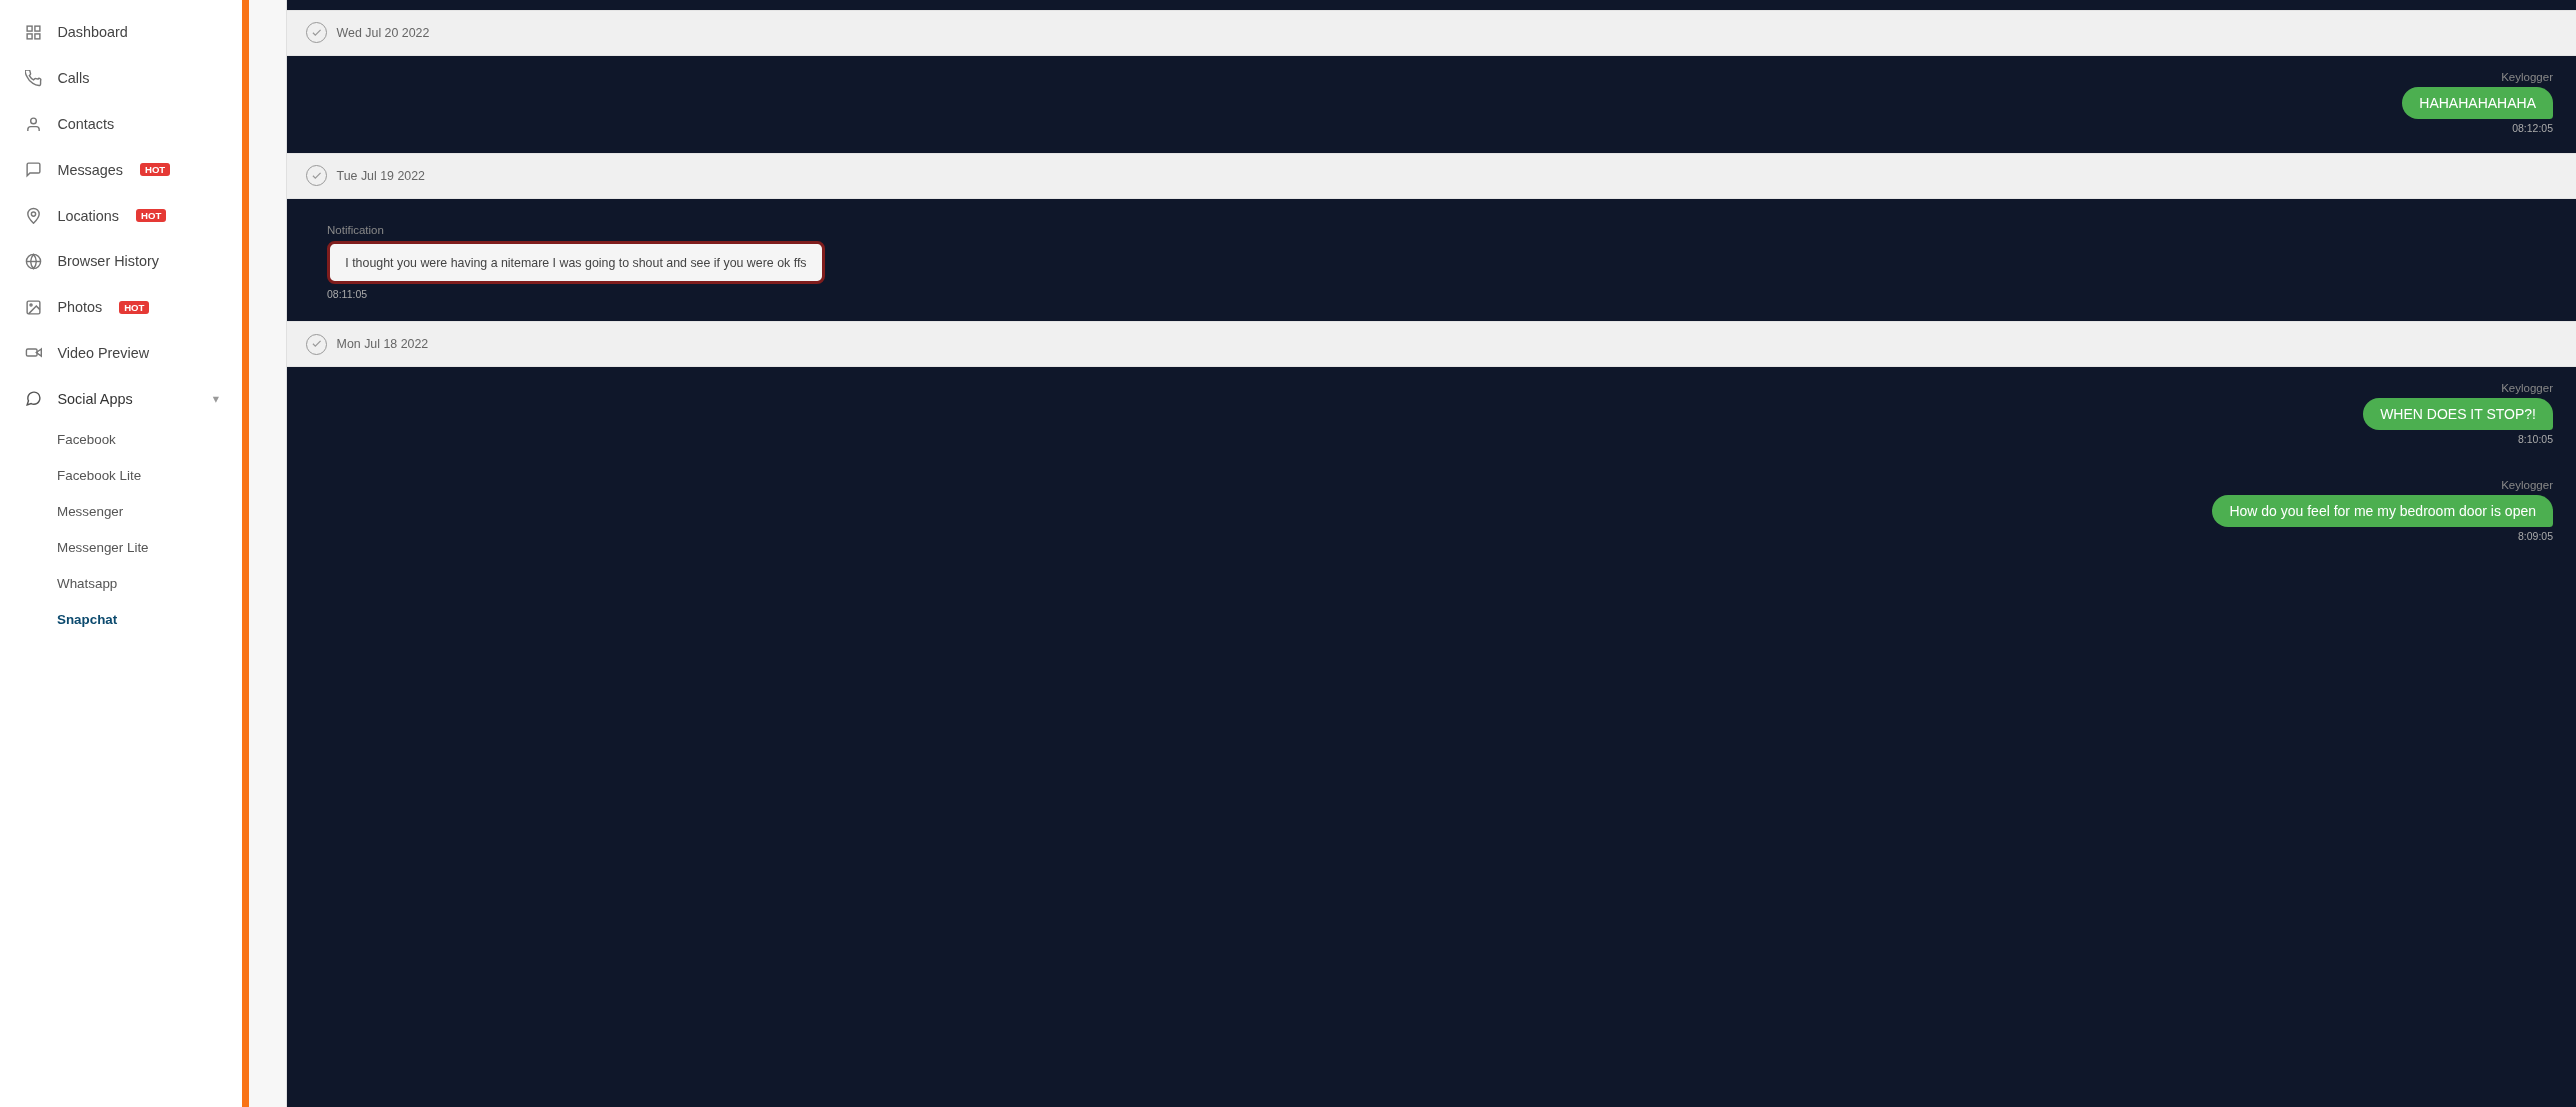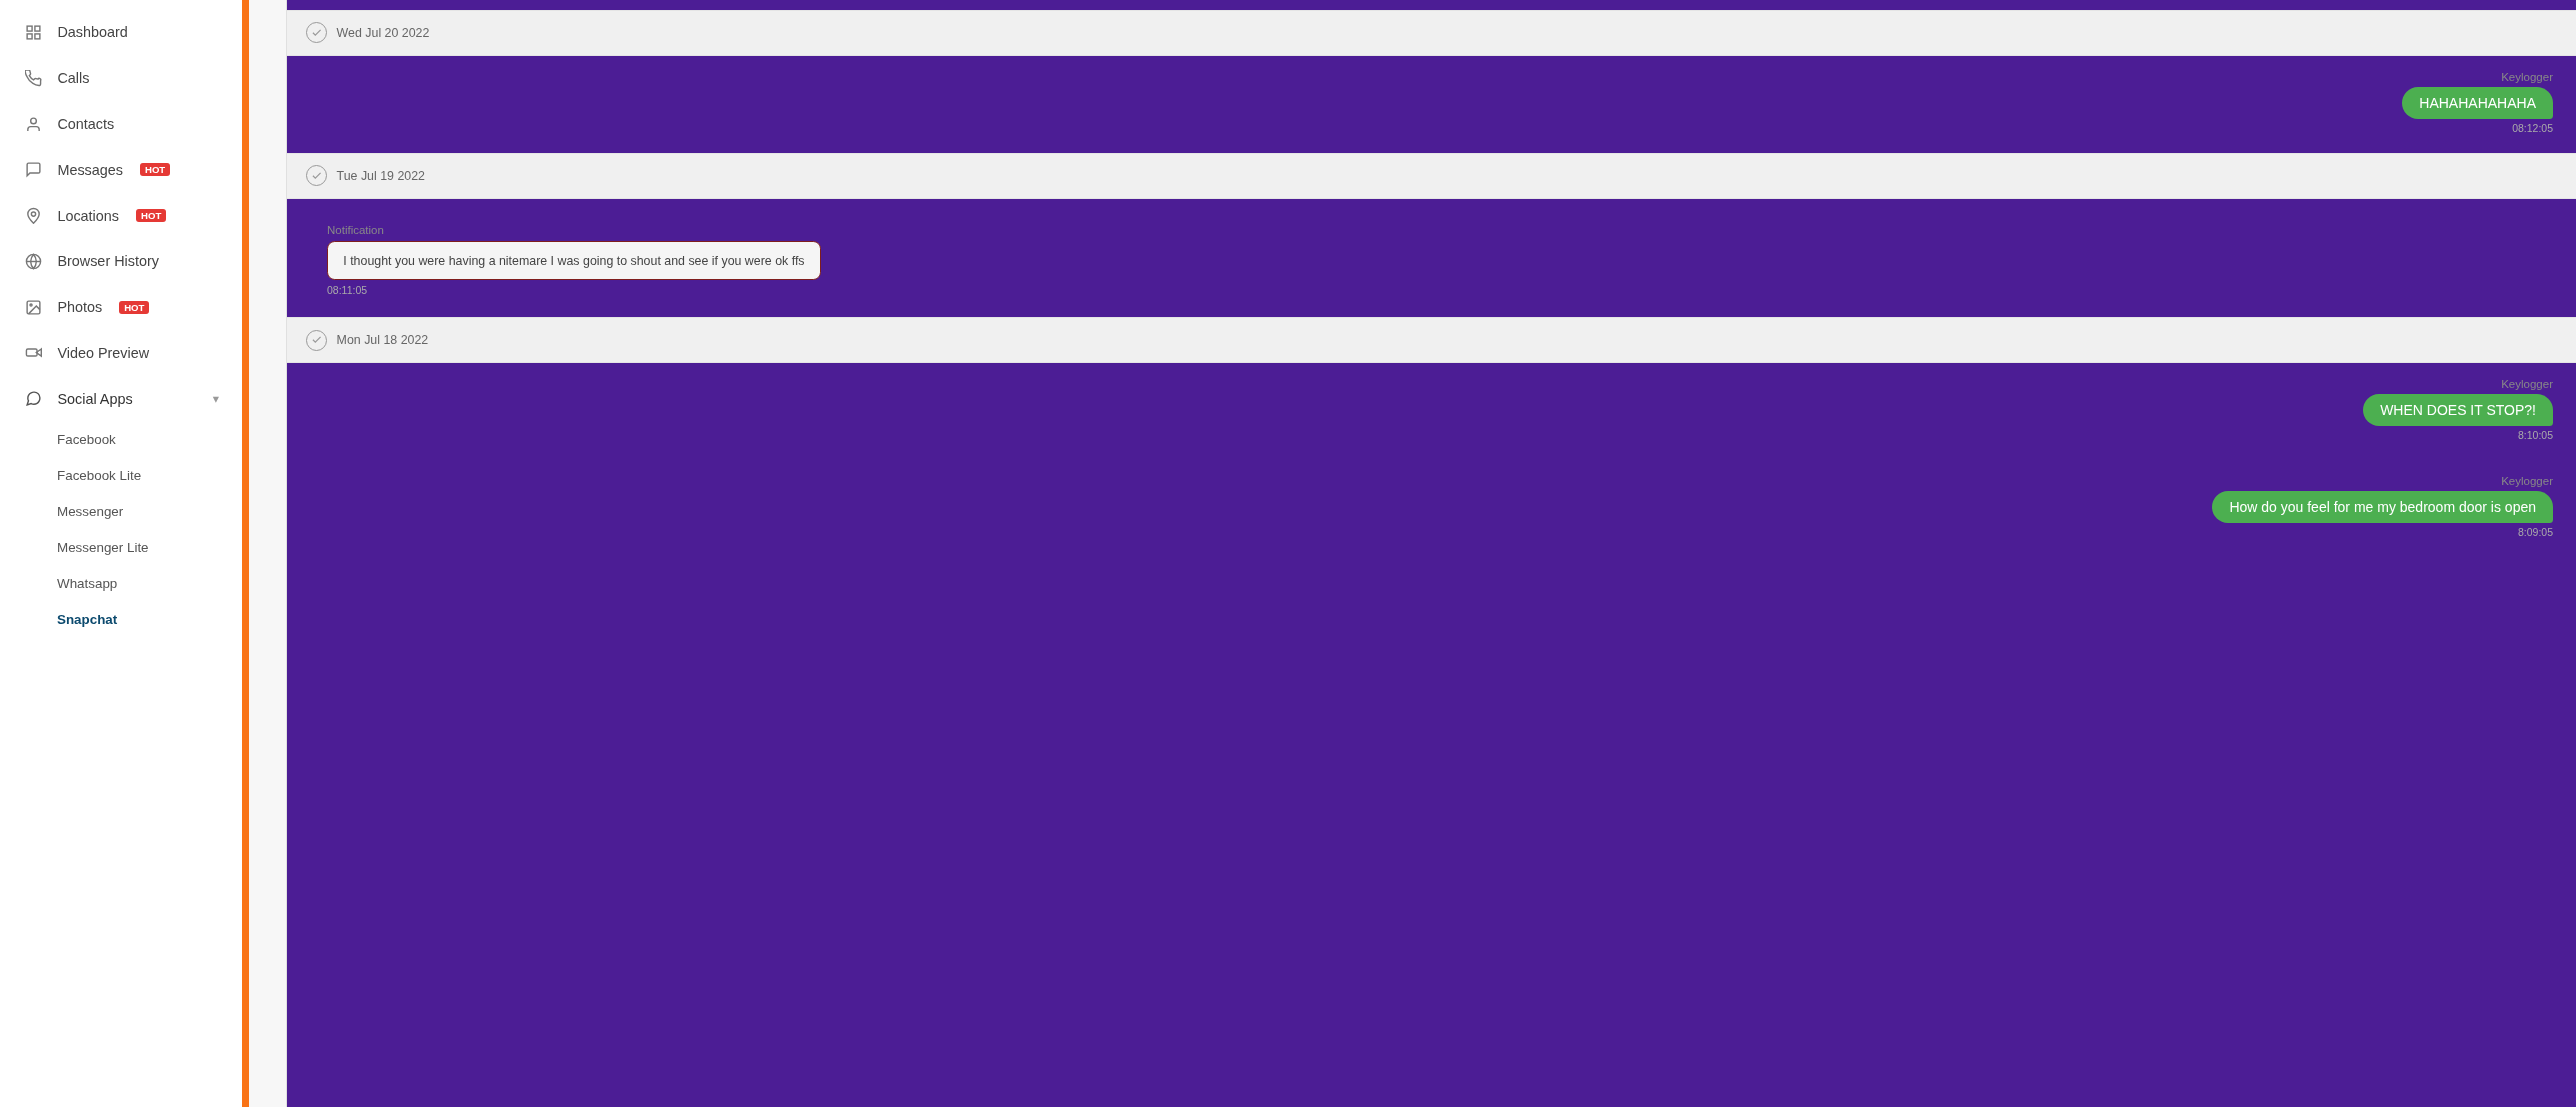--- a/index.html
+++ b/index.html
@@ -54,21 +54,21 @@
       font-size: 13.4px;
       color: #555;
       cursor: pointer;
     }
     .sub-item.active { color: #0c4a6e; font-weight: 700; }
 
     
     .main {
       flex: 1;
       overflow-y: auto;
-      background: #4c1d95;
+      background: #0f172a;
       padding: 9.6px 0;
     }
 
     
     .day-separator {
       display: flex;
       align-items: center;
       padding: 11.5px 19px;
       background: #f0f0f0;
       border-top: 1px solid #e5e5e5;
@@ -129,21 +129,21 @@
       margin: 9.6px 0 5.7px 0;
       padding-left: 17px;
     }
     .notification-label {
       font-size: 11.5px;
       color: #888;
       margin-bottom: 5.7px;
     }
     .notification-bubble {
       background: #f5f5f5;
-      border: 1px solid #7f1d1d;
+      border: 3px solid #7f1d1d;
       border-radius: 7.7px;
       padding: 11.5px 15.3px;
       font-size: 12.4px;
       color: #444;
       display: inline-block;
       max-width: 70%;
     }
     .notification-time {
       font-size: 10.5px;
       color: #aaa;

